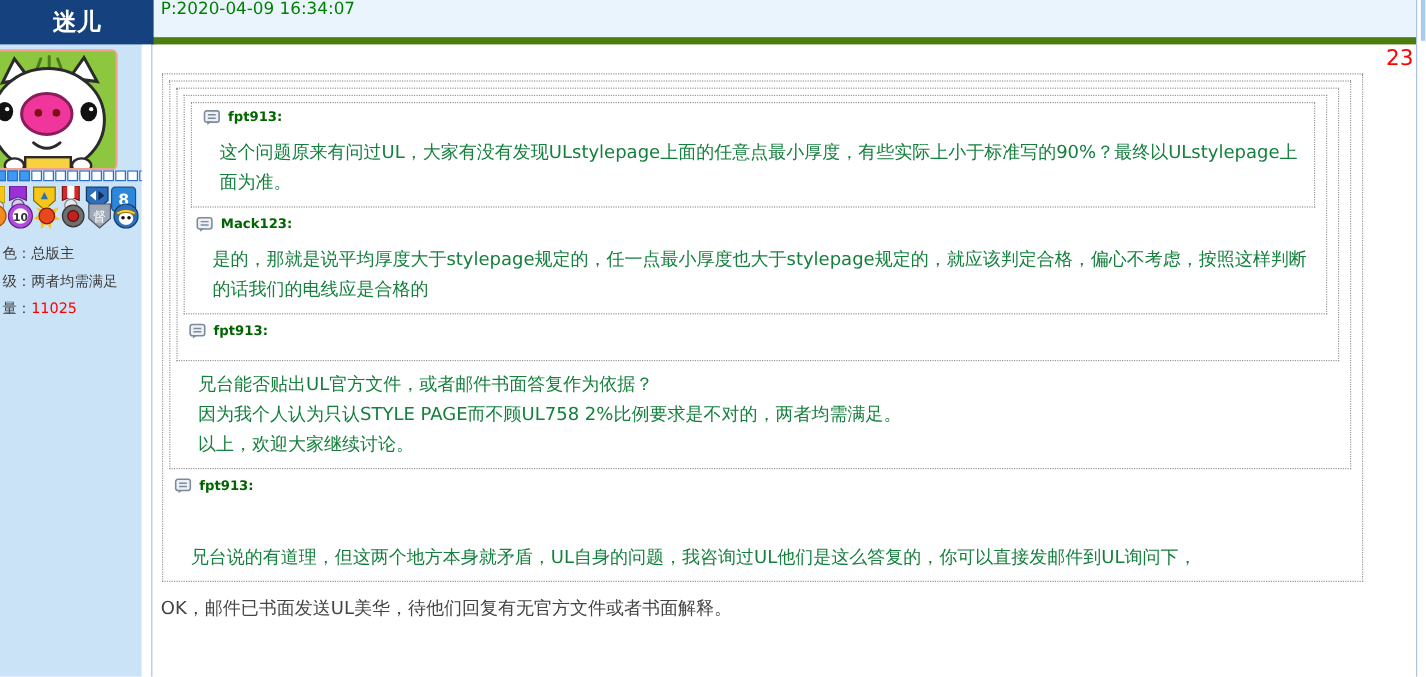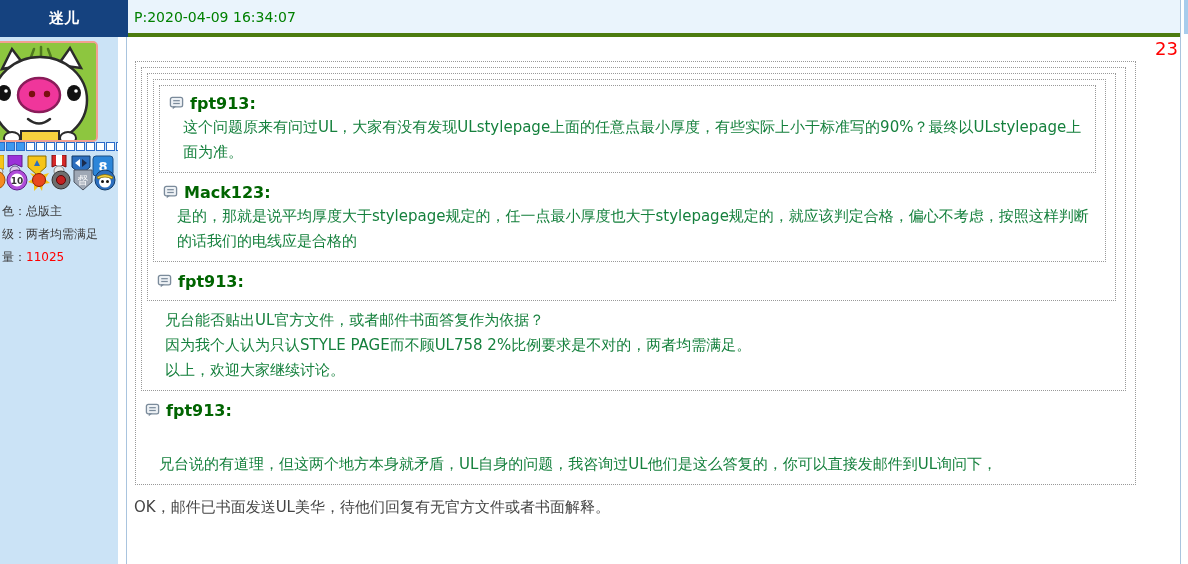--- a/index.html
+++ b/index.html
@@ -4,52 +4,52 @@
 <style>
   * { box-sizing: border-box; margin: 0; padding: 0; }
   html,body { width:1188px; height:564px; overflow:hidden; background:#fff;
     font-family:"DejaVu Sans","Liberation Sans",sans-serif; }
   .page { position:relative; width:1188px; height:564px; }
 
   
   .sidebar { position:absolute; left:0; top:0; width:118px; height:564px;
     background:#CBE3F6; overflow:hidden; }
   .user-header { position:absolute; left:0; top:0; width:128px; height:37px;
-    background:#15427F; color:#fff; font-size:15px; font-weight:bold;
+    background:#15427F; color:#fff; font-size:20px; font-weight:bold;
     display:flex; align-items:center; justify-content:center; z-index:3; }
   .avatar-box { position:absolute; left:-14px; top:41px; width:112px; height:101px;
     border:2px solid #F2A090; border-radius:5px; background:#8DC63F; overflow:hidden; }
   .pip-bar { position:absolute; left:-4px; top:142px; width:126px; height:11px;
     display:flex; gap:1px; }
   .pip { width:9px; height:9px; border:1px solid #2B6BC8; background:#fff; flex:0 0 9px; }
   .pip.filled { background:#3E9AF0; }
   .medal-row { position:absolute; left:-6px; display:flex; }
   .medal-row.r1 { top:155px; }
   .medal-row.r2 { top:169px; }
   .medal-row svg { display:block; }
   .stats { position:absolute; left:2px; top:200px; width:116px; font-size:12px;
     color:#3A3A3A; line-height:23px; white-space:nowrap; }
   .stat-red { color:#FF0000; }
 
   
   .main { position:absolute; left:126px; top:0; width:1055px; height:564px;
     background:#fff; border-left:1px solid #A9C4DE; border-right:1px solid #A9C4DE; }
-  .time-bar { height:37px; background:#EAF4FC; border-bottom:4px solid #4d7c0f;
-    display:flex; align-items:center; padding-left:7px;
+  .time-bar { height:37px; background:#EAF4FC; border-bottom:6px solid #4d7c0f;
+    display:flex; align-items:flex-start; padding-left:7px;
     color:#008000; font-size:14px; }
   .floor { position:absolute; right:10px; top:38px; color:#FF0000; font-size:18px; }
   .scroll-sliver { position:absolute; right:0; top:0; width:4px; height:34px;
     background:#A8CCEC; }
 
   .content { padding:24px 8px 0 6px; font-size:15px; color:#4A4A4A; }
   .quote { border:1px dotted #999; padding:5px 9px 7px 5px; background:#fff; }
   .quote .quote { margin:0 0 7px 0; }
   .q-outer { margin:0 36px 8px 2px; }
-  .q-head { display:flex; align-items:center; gap:6px; padding-left:4px;
-    height:24px; color:#006400; font-weight:bold; font-size:16px; }
+  .q-head { display:flex; align-items:flex-start; gap:6px; padding-left:4px;
+    height:24px; color:#006400; font-weight:bold; font-size:11px; }
   .q-text { padding-left:18px; line-height:25px; color:#15803d; }
   .q-text.gap-top { margin-top:30px; }
   .quote-icon { width:15px; height:15px; flex:0 0 15px; }
 
   .body-par { line-height:25px; color:#444; margin:10px 0 0 0; padding-left:1px; }
 </style>
 </head>
 <body>
 
 <div class="page">

